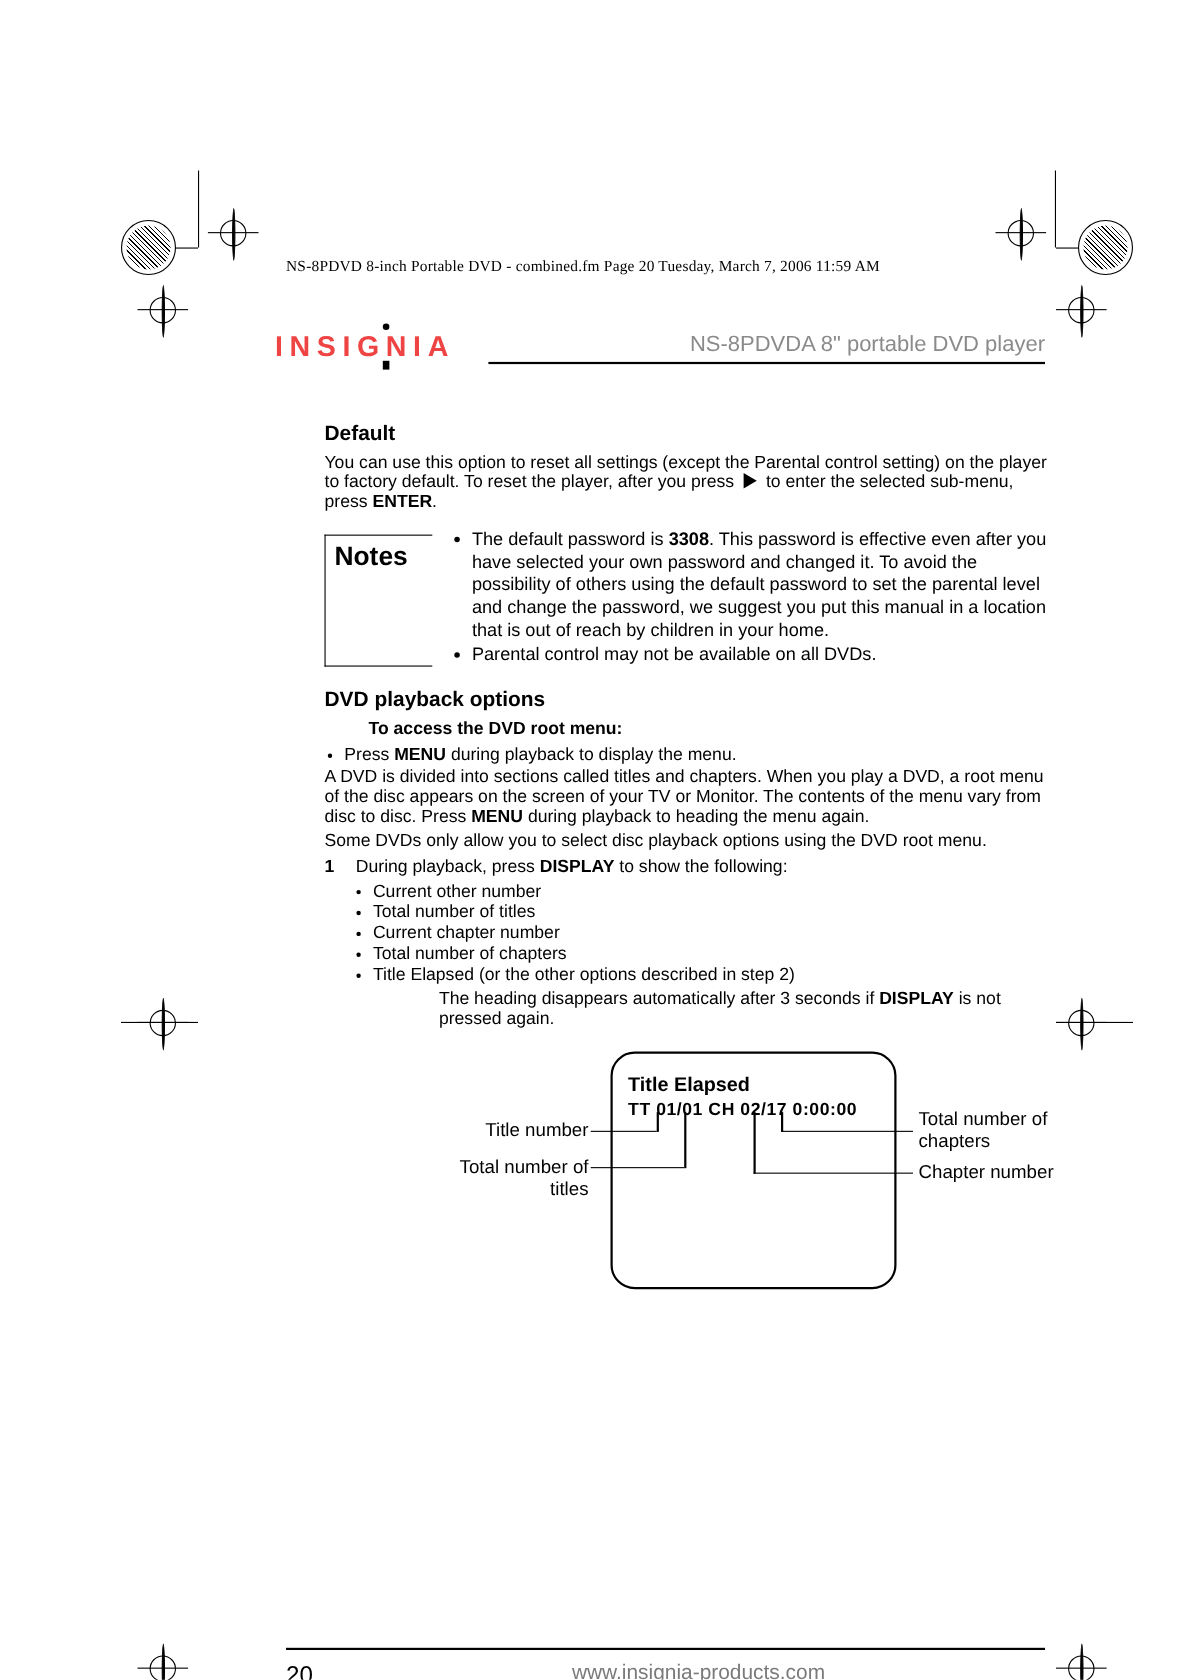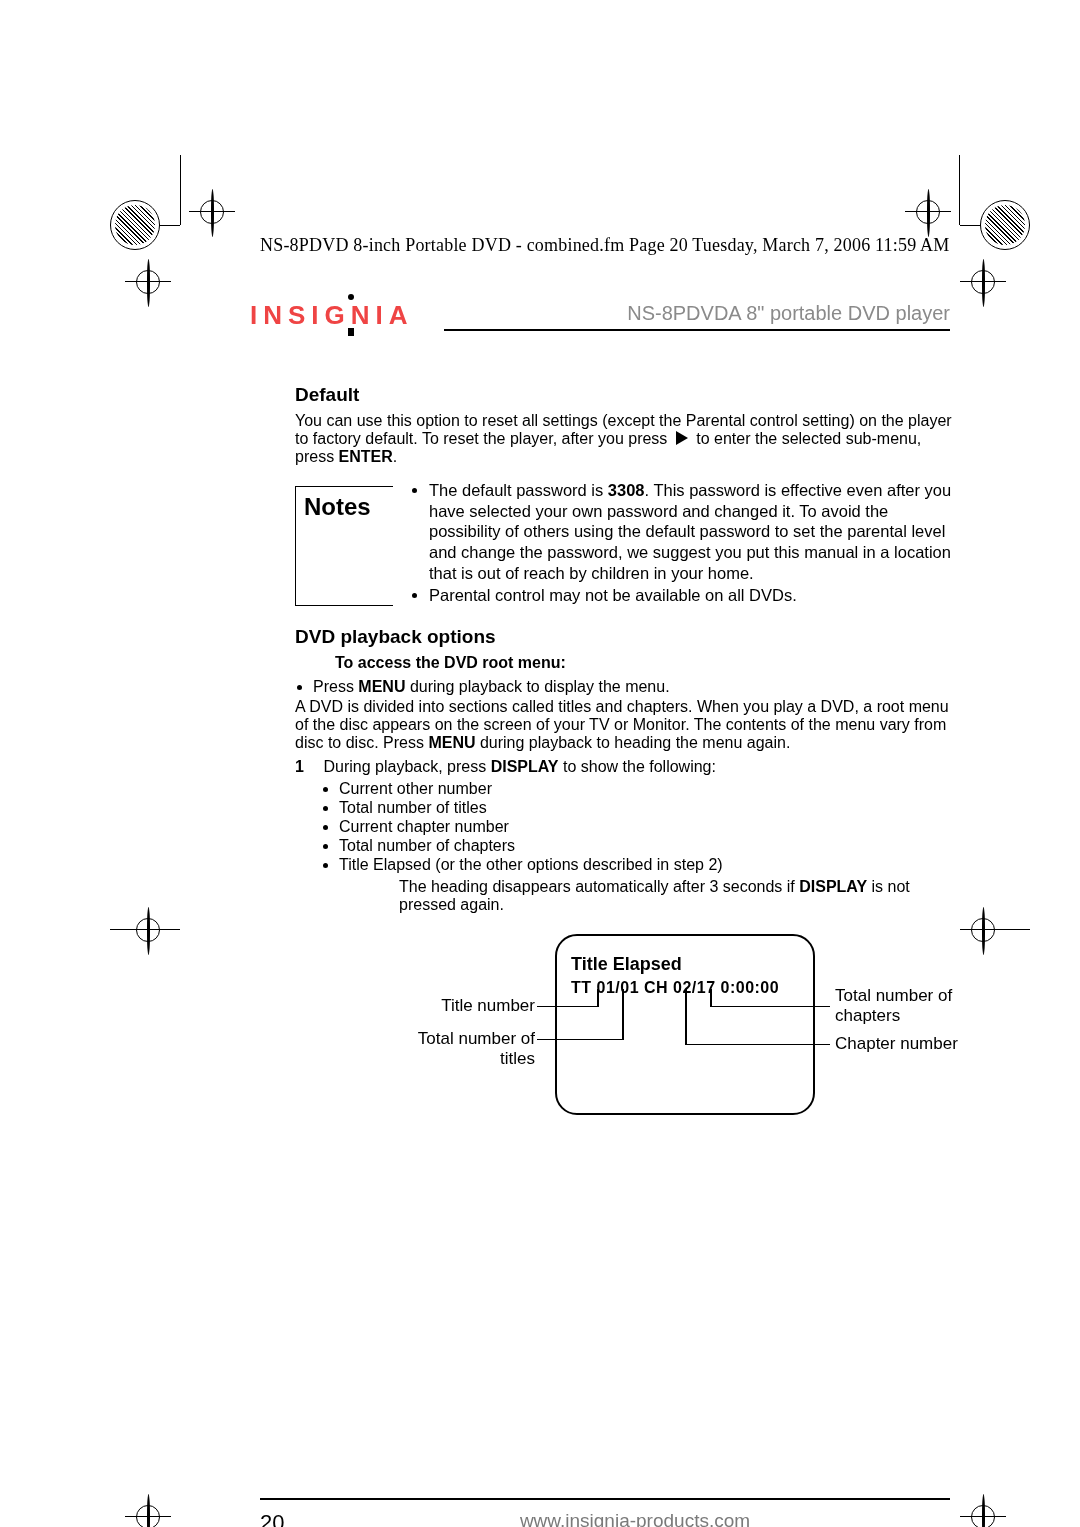--- a/index.html
+++ b/index.html
@@ -40,21 +40,21 @@
   }
   .small-cross::before, .small-cross::after {
     content: ""; position: absolute; background: #000;
   }
   .small-cross::before { left: -12px; top: 10px; width: 46px; height: 1px; }
   .small-cross::after  { top: -12px; left: 10px; height: 46px; width: 1px; }
   .meta-line {
     position: absolute;
     left: 260px; top: 235px;
     font-family: "Times New Roman", serif;
-    font-size: 18px;
+    font-size: 14px;
     color: #000;
     letter-spacing: 0.2px;
   }
   .header-row {
     position: absolute;
     left: 250px; right: 130px; top: 300px;
     display: flex; align-items: flex-end; justify-content: space-between;
   }
   .brand {
     font-family: Arial, sans-serif;
@@ -122,21 +122,21 @@
   .sub-bullets li { margin: 1px 0; }
 
   .diagram {
     position: relative;
     margin: 20px 0 0 70px;
     height: 220px;
   }
   .osd {
     position: absolute;
     left: 190px; top: 0;
-    width: 260px; height: 181px;
+    width: 260px; height: 216px;
     border: 2px solid #000;
     border-radius: 22px;
     box-sizing: border-box;
     padding: 18px 14px;
     font-family: Arial, sans-serif;
   }
   .osd-title { font-weight: 900; font-size: 18px; color: #000; }
   .osd-line  { font-weight: 700; font-size: 16px; margin-top: 4px; letter-spacing: 0.5px;}
   .lbl { position: absolute; font-size: 17px; line-height: 1.2;}
   .lead { position: absolute; background: #000; height: 1.5px; }
@@ -221,20 +221,21 @@
       <b>To access the DVD root menu:</b>
     </div>
     <ul class="bullet-list indent2" style="margin-top:6px;">
       <li>
         <span>Press </span><b>MENU</b><span> during playback to display the menu.</span>
       </li>
     </ul>
     <div class="para indent2">
       <span>A DVD is divided into sections called titles and chapters. When you play a DVD, a root menu of the disc appears on the screen of your TV or Monitor. The contents of the menu vary from disc to disc. Press </span><b>MENU</b><span> during playback to heading the menu again.</span>
     </div>
+    <div class="para indent2">Some DVDs only allow you to select disc playback options using the DVD root menu.</div>
 
     <div class="num-list indent2" style="margin-top:6px;">
       <span class="num">1</span>
       <span>During playback, press </span><b>DISPLAY</b><span> to show the following:</span>
     </div>
     <ul class="sub-bullets indent2">
       <li>Current other number</li>
       <li>Total number of titles</li>
       <li>Current chapter number</li>
       <li>Total number of chapters</li>

